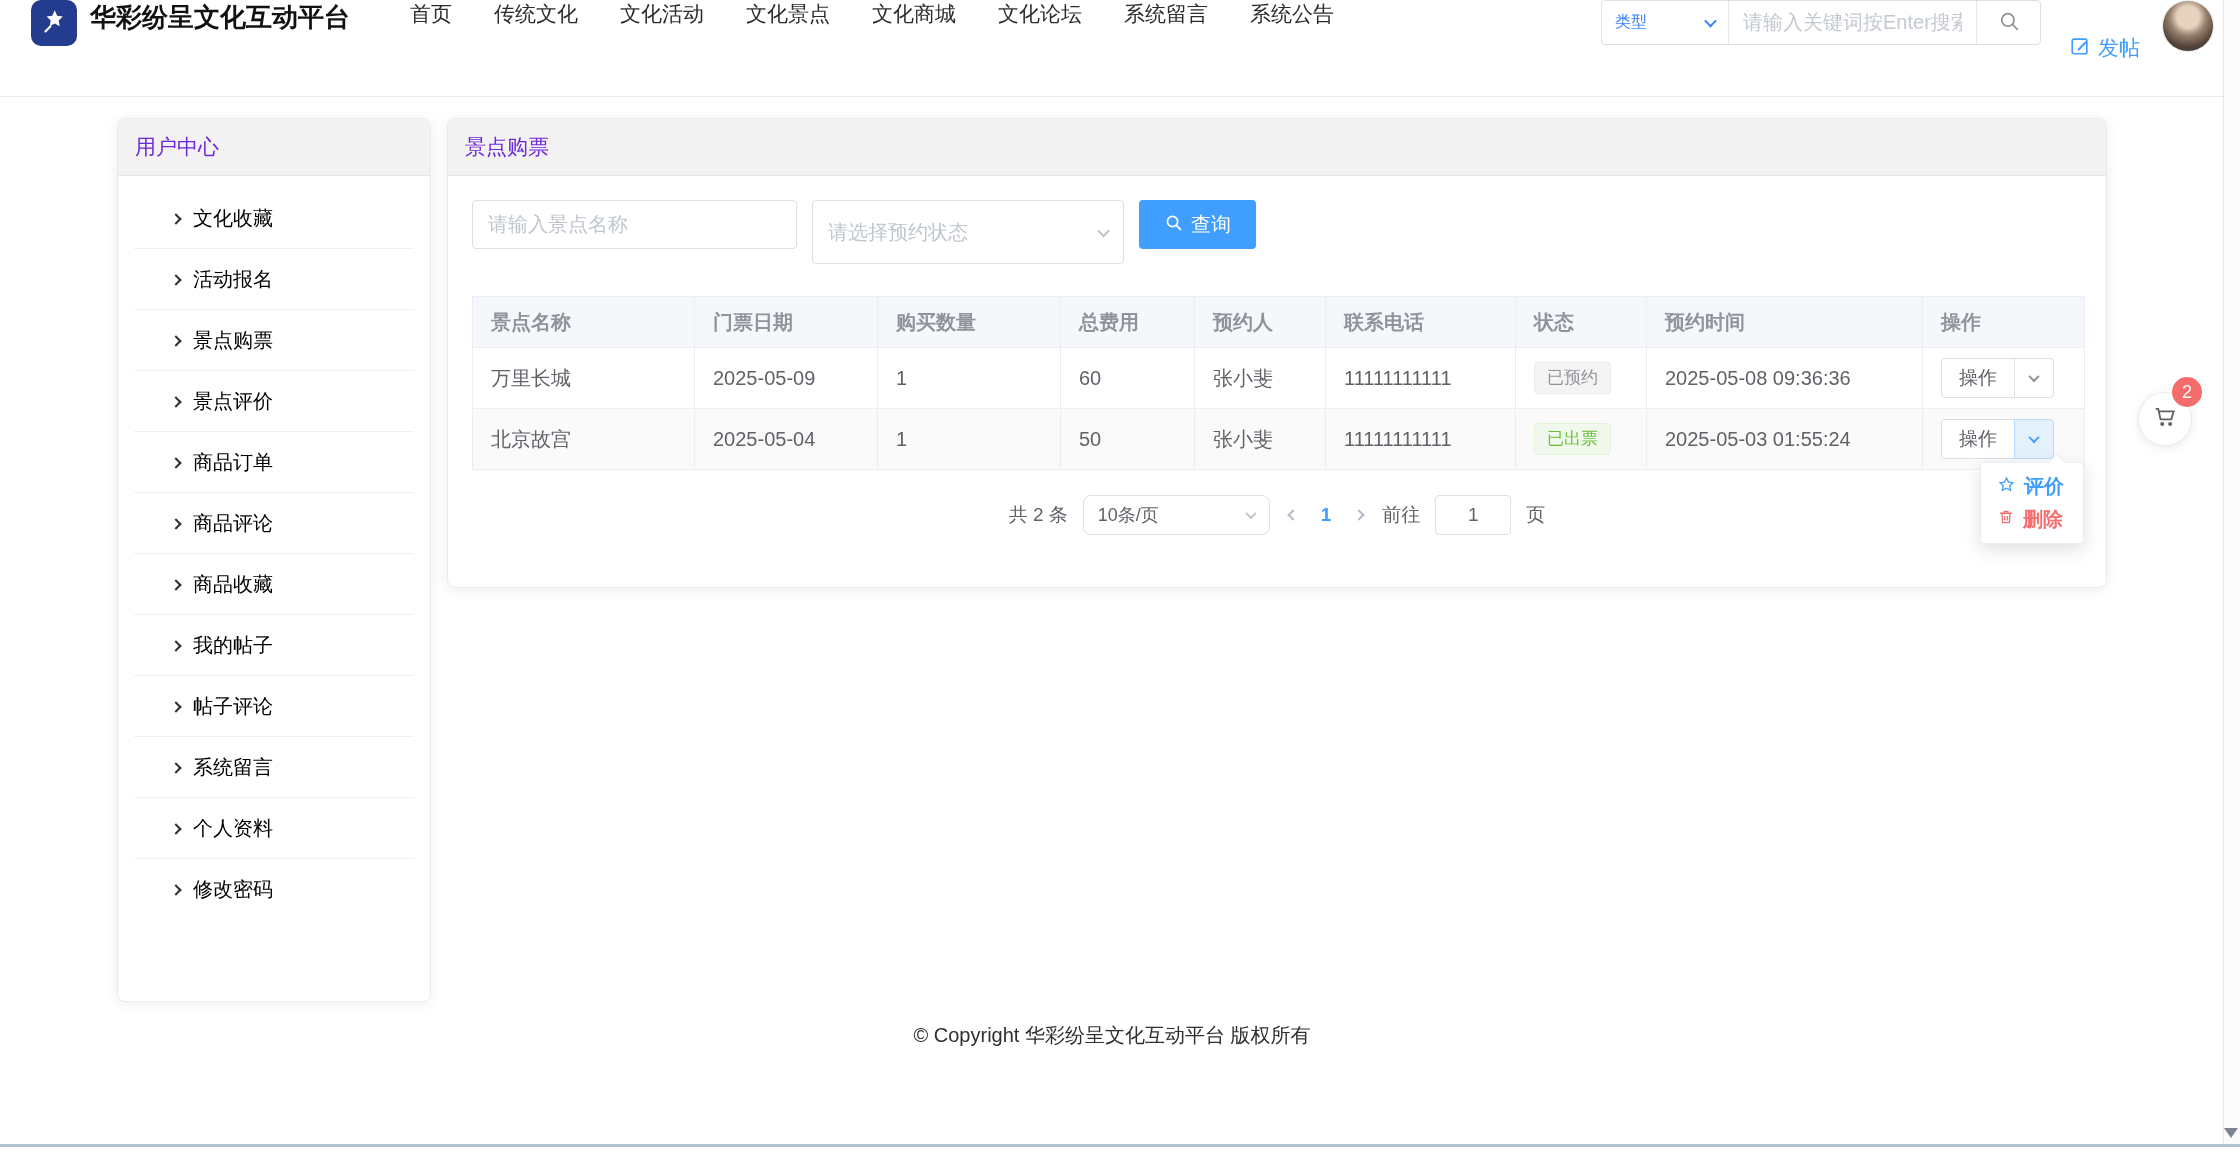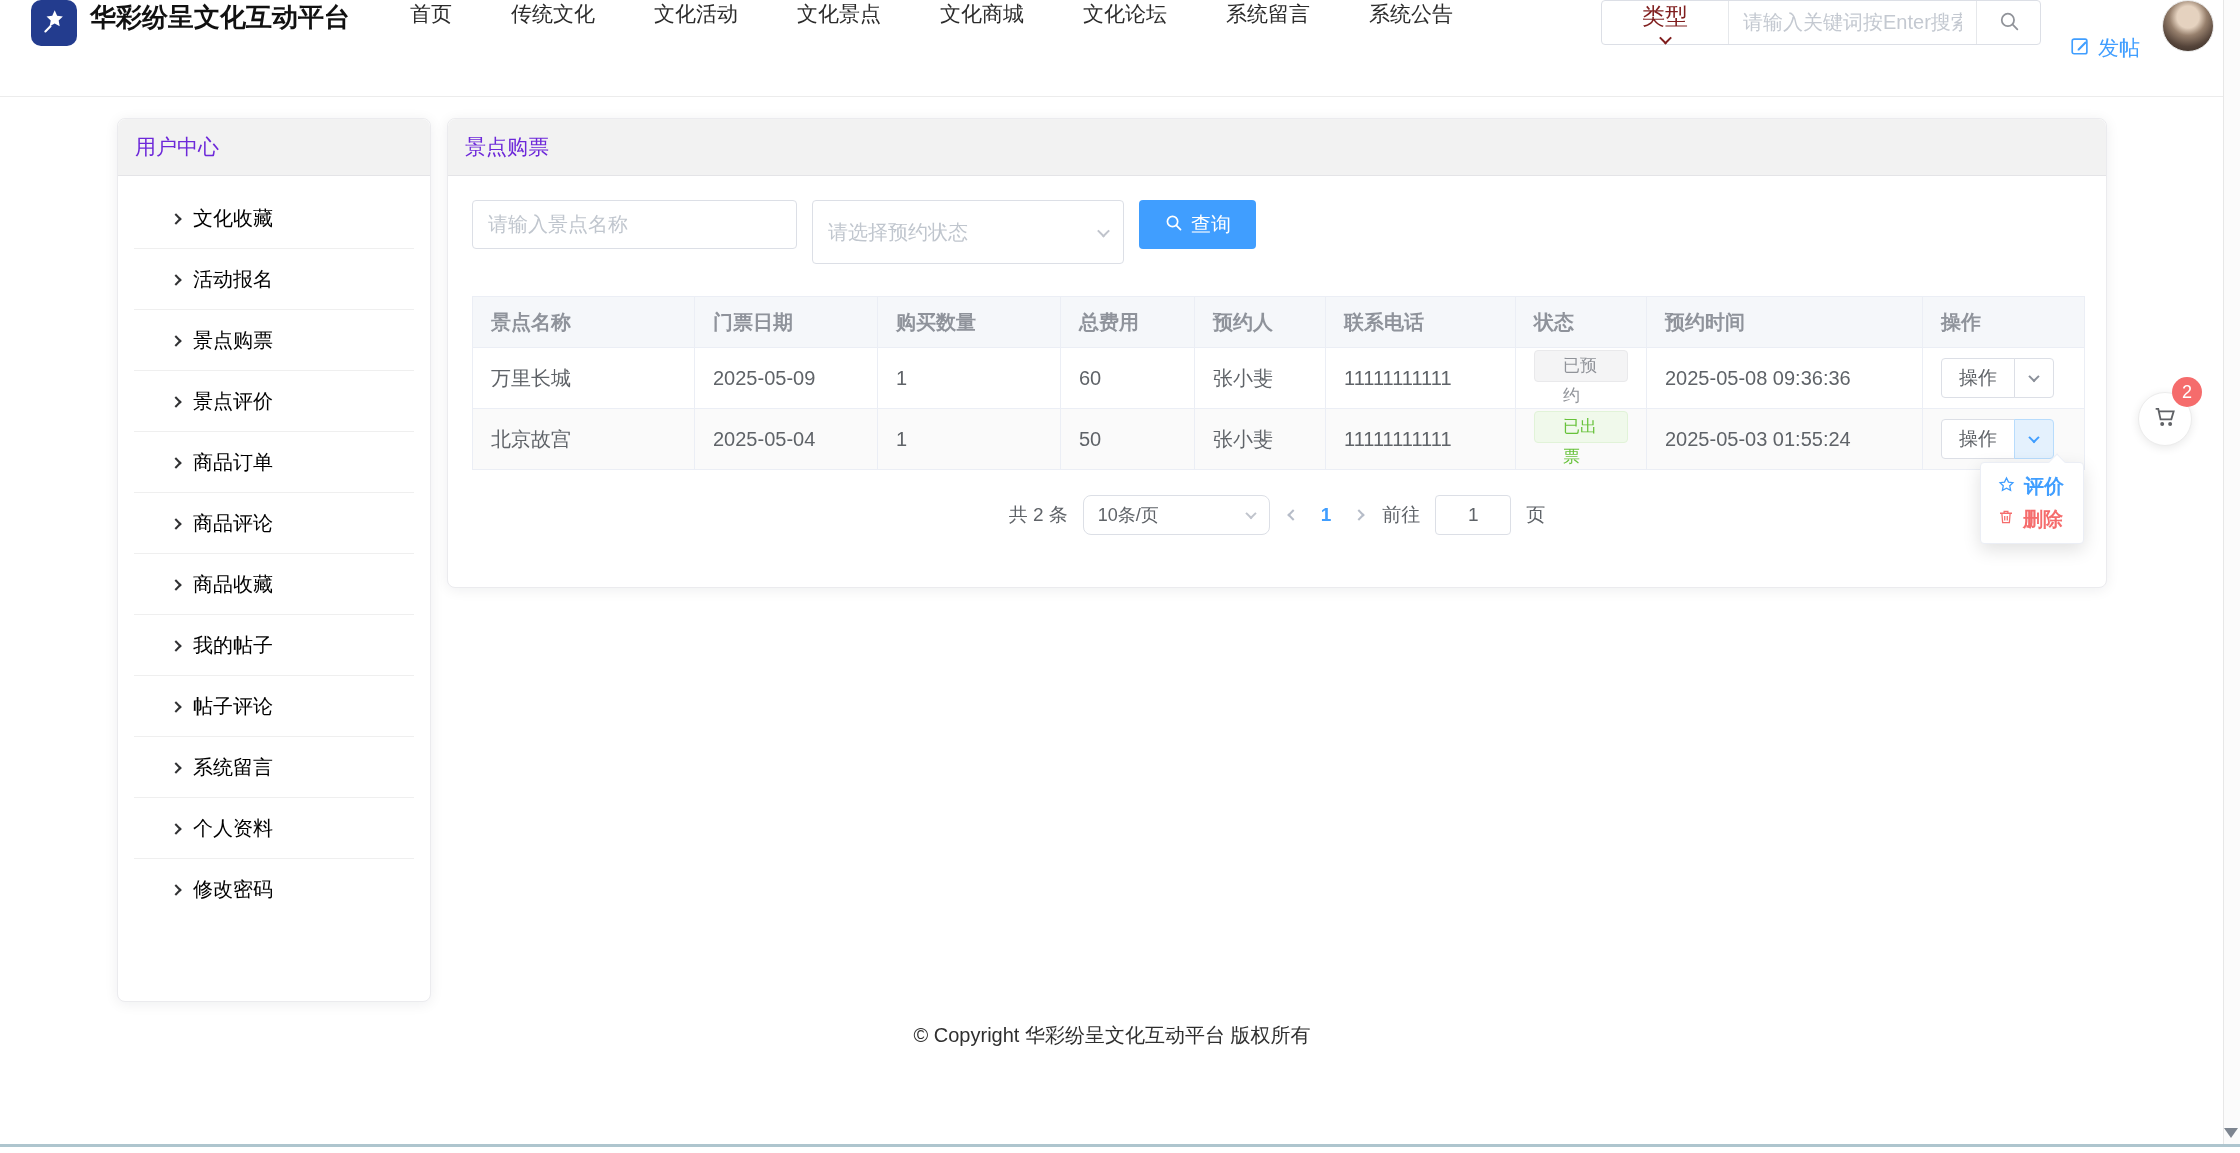--- a/index.html
+++ b/index.html
@@ -7,27 +7,27 @@
   body { font-family:"Liberation Sans", sans-serif; }
   .screen { position:relative; width:2240px; height:1153px; background:#fff; overflow:hidden; }
 
   
   .navbar { position:absolute; top:0; left:0; width:2240px; height:97px;
             display:flex; padding:0 26px 0 31px;
             background:#fff; border-bottom:1px solid #ececec; z-index:3; }
   .logo { width:46px; height:46px; border-radius:10px; background:#233c8e;
           display:flex; align-items:center; justify-content:center; flex:none; }
   .brand { font-size:26px; font-weight:bold; color:#111; margin-left:13px; white-space:nowrap; }
-  .nav-links { display:flex; gap:59px; margin-left:60px; }
+  .nav-links { display:flex; gap:42px; margin-left:60px; }
   .nav-link { font-size:21px; color:#2b2b2b; white-space:nowrap; cursor:pointer; }
 
   .search-group { margin-left:auto; display:flex; align-items:center; height:45px;
                   border:1px solid #dcdfe6; border-radius:4px; background:#fff; }
   .type-select { width:127px; height:100%; display:flex; align-items:center; justify-content:space-between;
-                 padding:0 13px; border-right:1px solid #e6e8eb; color:#7f1d1d; font-size:23px;flex-direction:column; }
+                 padding:0 13px; border-right:1px solid #e6e8eb; color:#3b82f6; font-size:16px; }
   .kw-input { width:247px; height:100%; border:none; outline:none; padding:0 14px; font-size:20px; color:#606266; }
   .kw-input::placeholder { color:#c4c9d1; }
   .search-append { width:64px; height:100%; border-left:1px solid #e6e8eb;
                    display:flex; align-items:center; justify-content:center; cursor:pointer; }
   .post-link { display:flex; align-items:center; gap:7px; margin-left:28px; color:#409eff; font-size:21px; cursor:pointer; white-space:nowrap; }
   .avatar { width:52px; height:52px; border-radius:50%; margin-left:22px; flex:none; cursor:pointer;
             background:radial-gradient(circle at 50% 32%, #e5d2bf 0 26%, #97806d 44%, #55443a 70%, #2e2620 100%);
             border:1px solid #e8e8e8; }
 
   
@@ -67,21 +67,21 @@
                color:#fff; font-size:20px; display:flex; align-items:center; justify-content:center; gap:8px; cursor:pointer; }
 
   
   table.data { border-collapse:collapse; margin-top:32px; width:1612px; table-layout:fixed; }
   table.data th { height:51px; background:#f5f7fa; border:1px solid #ebeef5;
                   font-size:20px; color:#8f939b; font-weight:bold; text-align:left; padding:0 18px; }
   table.data td { height:61px; border:1px solid #ebeef5; font-size:20px; color:#5f6368;
                   text-align:left; padding:0 18px; background:#fff; }
   tr.striped td { background:#fafafa; }
 
-  .tag { display:inline-block; height:32px; line-height:30px; padding:0 28px; border-radius:4px; font-size:17px; }
+  .tag { display:inline-block; height:32px; line-height:30px; padding:0 12px; border-radius:4px; font-size:17px; }
   .tag-info    { background:#f4f4f5; border:1px solid #e9e9eb; color:#909399; }
   .tag-success { background:#f0f9eb; border:1px solid #e1f3d8; color:#67c23a; }
 
   .btn-group { display:inline-flex; }
   .btn-main  { height:40px; padding:0 17px; background:#fff; border:1px solid #dcdfe6;
                border-radius:4px 0 0 4px; font-size:19px; color:#5f6368;
                display:flex; align-items:center; cursor:pointer; }
   .btn-caret { width:40px; height:40px; margin-left:-1px; background:#fff; border:1px solid #dcdfe6;
                border-radius:0 4px 4px 0; display:flex; align-items:center; justify-content:center;
                color:#8a8f99; cursor:pointer; }

